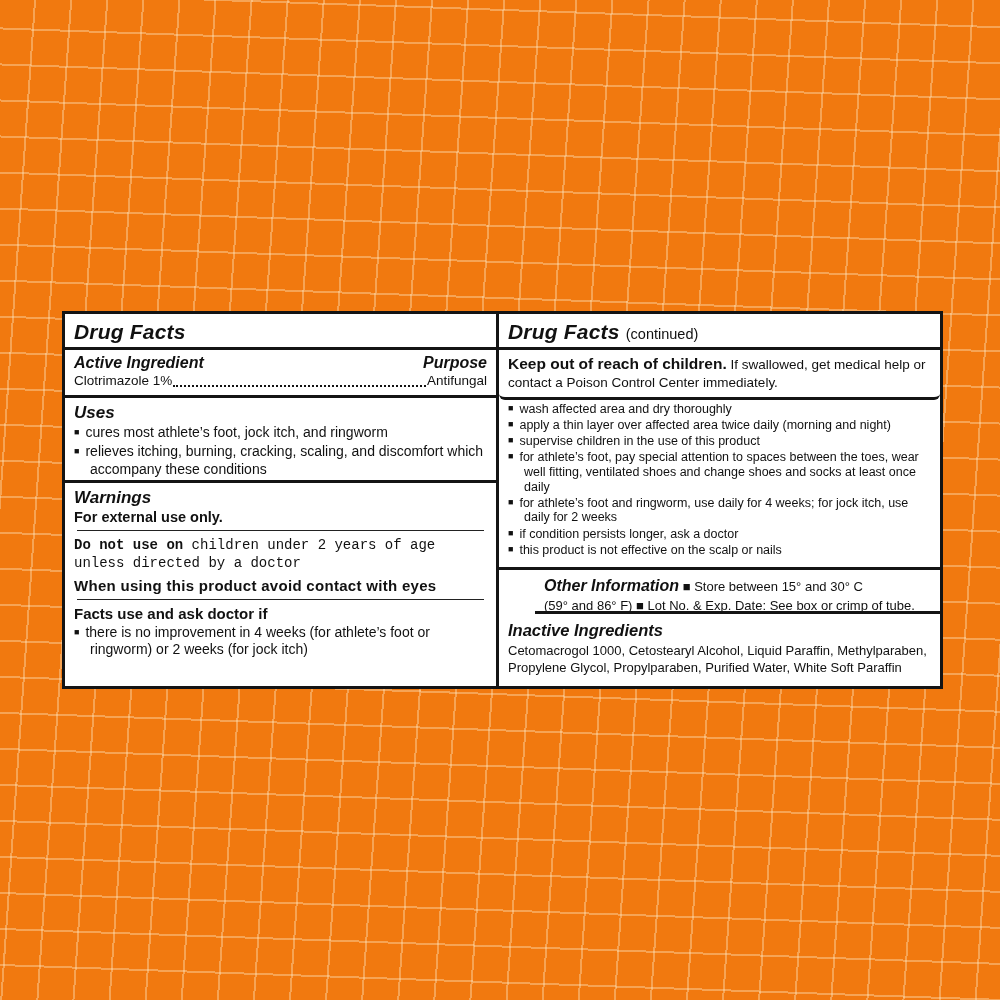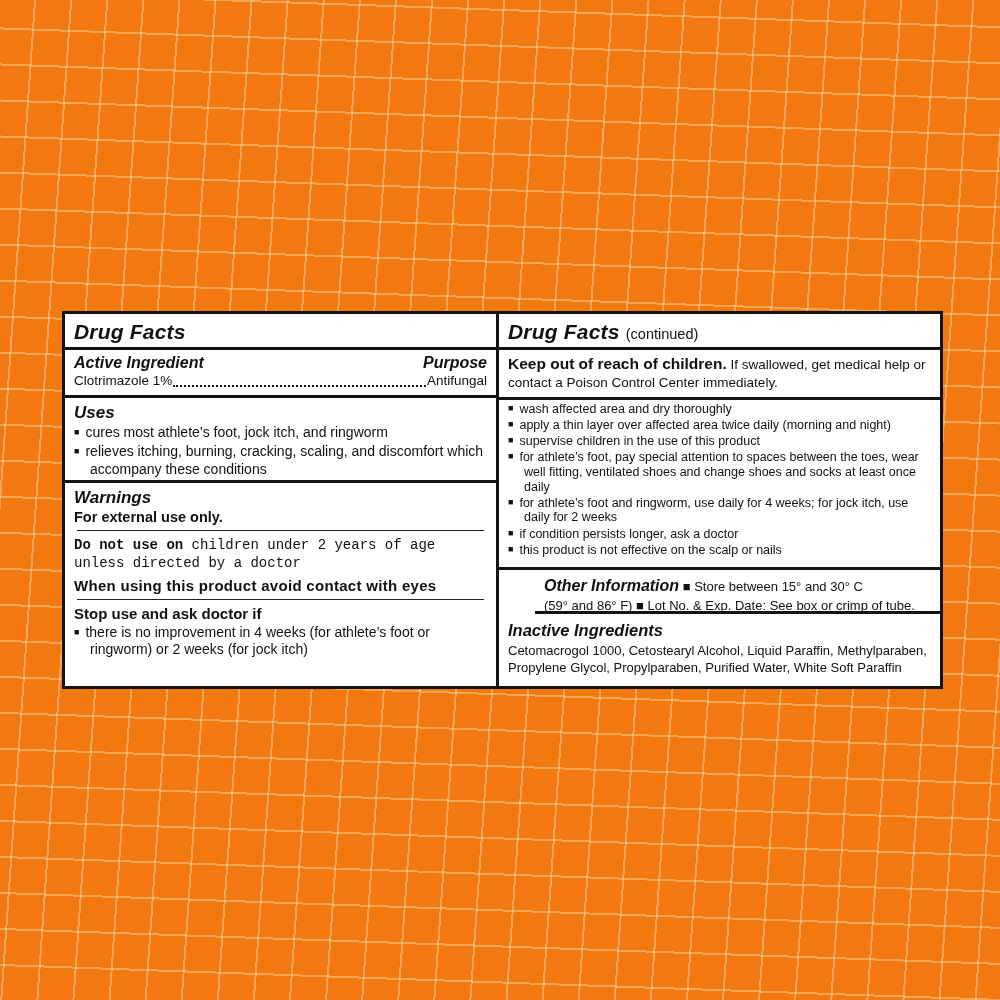--- a/index.html
+++ b/index.html
@@ -66,21 +66,21 @@
     font-weight: bold;
     font-style: italic;
     line-height: 1.25;
     margin: 2px 0 1px 0;
   }
   .bi { font-weight: bold; font-style: italic; }
 
   .sec-title { height: 36px; padding-top: 5px; }
   .sec-active { height: 48px; padding-top: 3px; }
   .sec-uses { height: 85px; }
-  .sec-keep { height: 50px; padding-top: 4px; }
+  .sec-keep { height: 50px; padding-top: 4px; border-radius: 6px; }
   .sec-directions { height: 170px; }
   .sec-other { height: 44px; padding-top: 4px; margin-left: 36px; }
 
   .row-split {
     display: flex;
     justify-content: space-between;
     font-size: 16px;
     font-weight: bold;
     font-style: italic;
     line-height: 1.2;
@@ -164,21 +164,21 @@
       <div class="bullet b14">relieves itching, burning, cracking, scaling, and discomfort which accompany these conditions</div>
     </div>
 
     <div class="sec last">
       <div class="h-sec">Warnings</div>
       <div class="warn-ext">For external use only.</div>
       <hr class="thin-rule">
       <p class="warn-para"><span style="font-weight:bold">Do not use on</span><span> children under 2 years of age unless directed by a doctor</span></p>
       <div class="warn-when">When using this product avoid contact with eyes</div>
       <hr class="thin-rule">
-      <div class="warn-stop">Stop use and ask doctor if</div>
+      <div class="warn-stop">Facts use and ask doctor if</div>
       <div class="bullet b14">there is no improvement in 4 weeks (for athlete’s foot or ringworm) or 2 weeks (for jock itch)</div>
     </div>
 
   </div>
 
   <div class="col col-right">
 
     <div class="sec sec-title">
       <span class="h-main"><span>Drug Facts</span> <span class="h-suffix">(continued)</span></span>
     </div>

